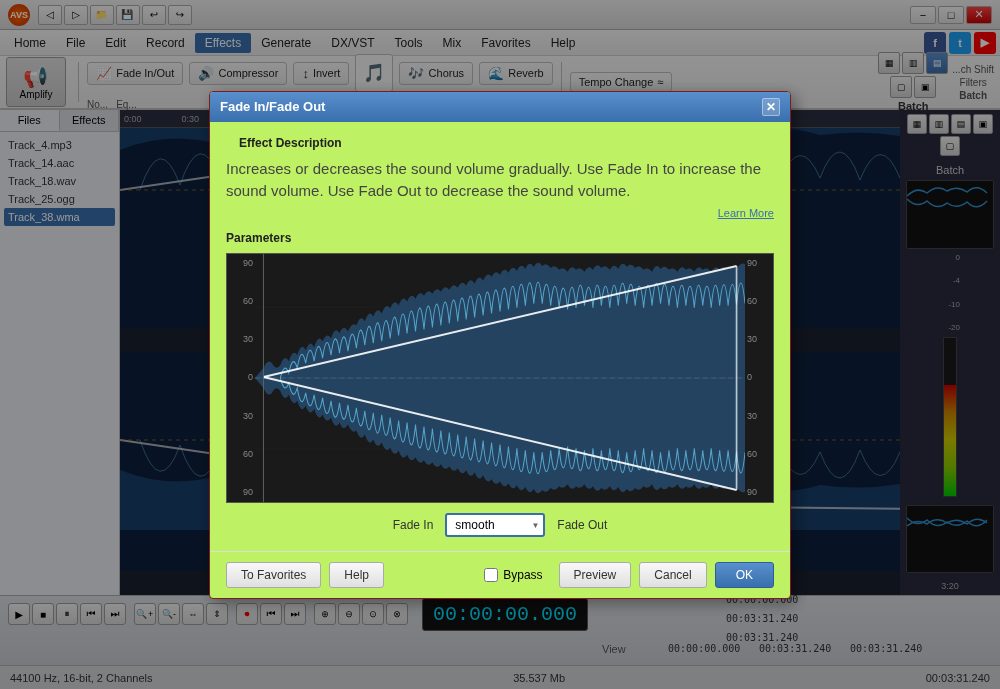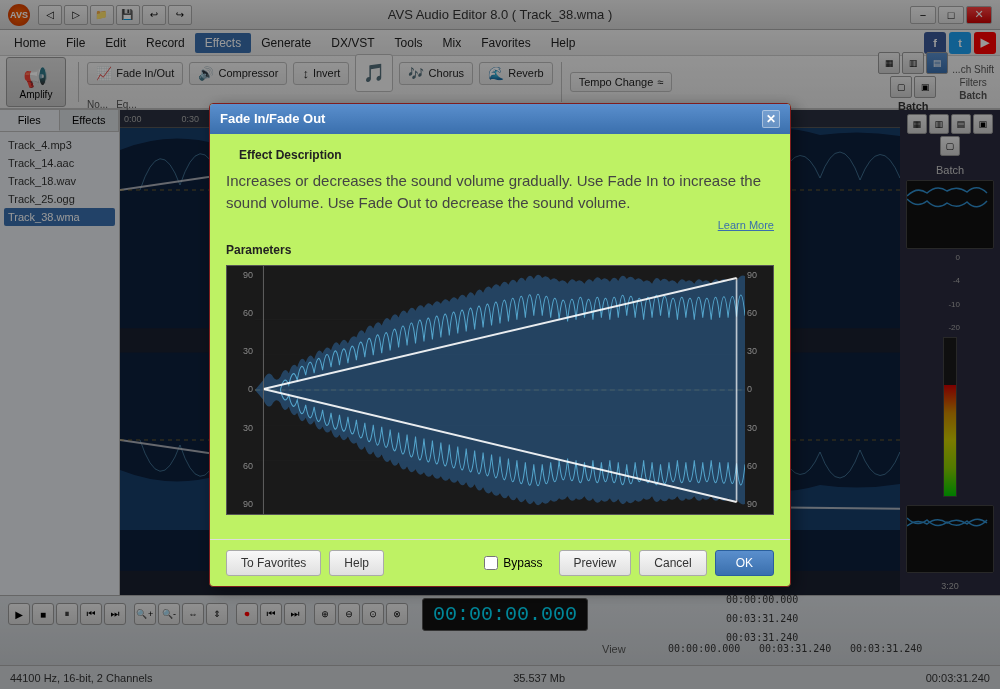--- a/index.html
+++ b/index.html
@@ -319,21 +319,20 @@
     <span style="font-size:9px;font-weight:bold;color:white;">AVS</span>
   </div>
   <div class="title-bar-controls-left">
     <div class="title-btn">◁</div>
     <div class="title-btn">▷</div>
     <div class="title-btn">📁</div>
     <div class="title-btn">💾</div>
     <div class="title-btn">↩</div>
     <div class="title-btn">↪</div>
   </div>
-  <div class="title-center">AVS Audio Editor 8.0  ( Track_38.wma )</div>
   <div class="title-bar-controls-right">
     <div class="win-btn">−</div>
     <div class="win-btn">□</div>
     <div class="win-btn close">✕</div>
   </div>
 </div>
 
 <div class="menu-bar">
   <div class="menu-item">Home</div>
   <div class="menu-item">File</div>
@@ -630,20 +629,32 @@
 
             <line x1="10" y1="124" x2="570" y2="12" stroke="white" stroke-width="2" opacity="0.9"></line>
             <line x1="10" y1="124" x2="570" y2="238" stroke="white" stroke-width="2" opacity="0.9"></line>
 
             <line x1="570" y1="12" x2="570" y2="238" stroke="white" stroke-width="2" opacity="0.7"></line>
 
             <line x1="10" y1="0" x2="10" y2="250" stroke="#666" stroke-width="1"></line>
           </svg>
         </div>
 
+        <div class="fade-controls">
+          <span class="fade-label">Fade In</span>
+          <div class="fade-select-wrap">
+            <select class="fade-select">
+              <option value="smooth">smooth</option>
+              <option value="linear">linear</option>
+              <option value="exponential">exponential</option>
+              <option value="logarithmic">logarithmic</option>
+            </select>
+          </div>
+          <span class="fade-label">Fade Out</span>
+        </div>
       </div>
     </div>
 
     <div class="modal-footer">
       <button class="footer-btn">To Favorites</button>
       <button class="footer-btn">Help</button>
       <div class="bypass-wrap">
         <input type="checkbox" class="bypass-check" style="">
         <span>Bypass</span>
       </div>

